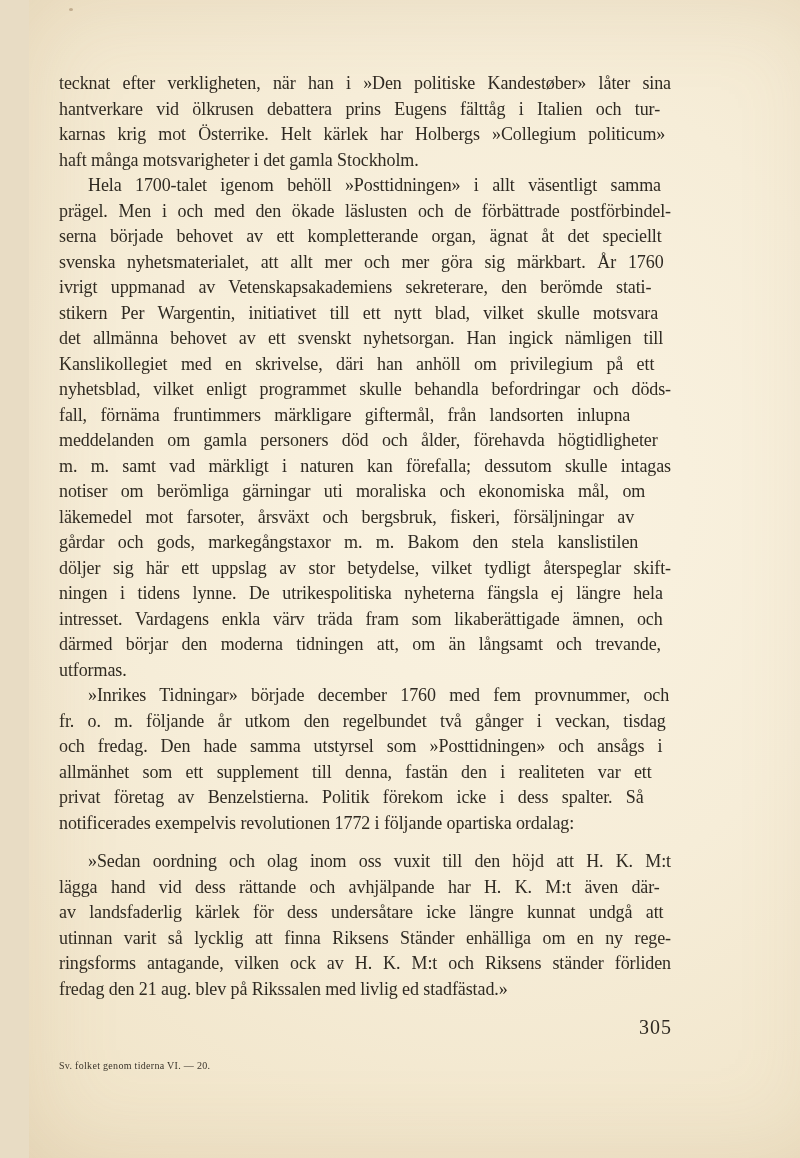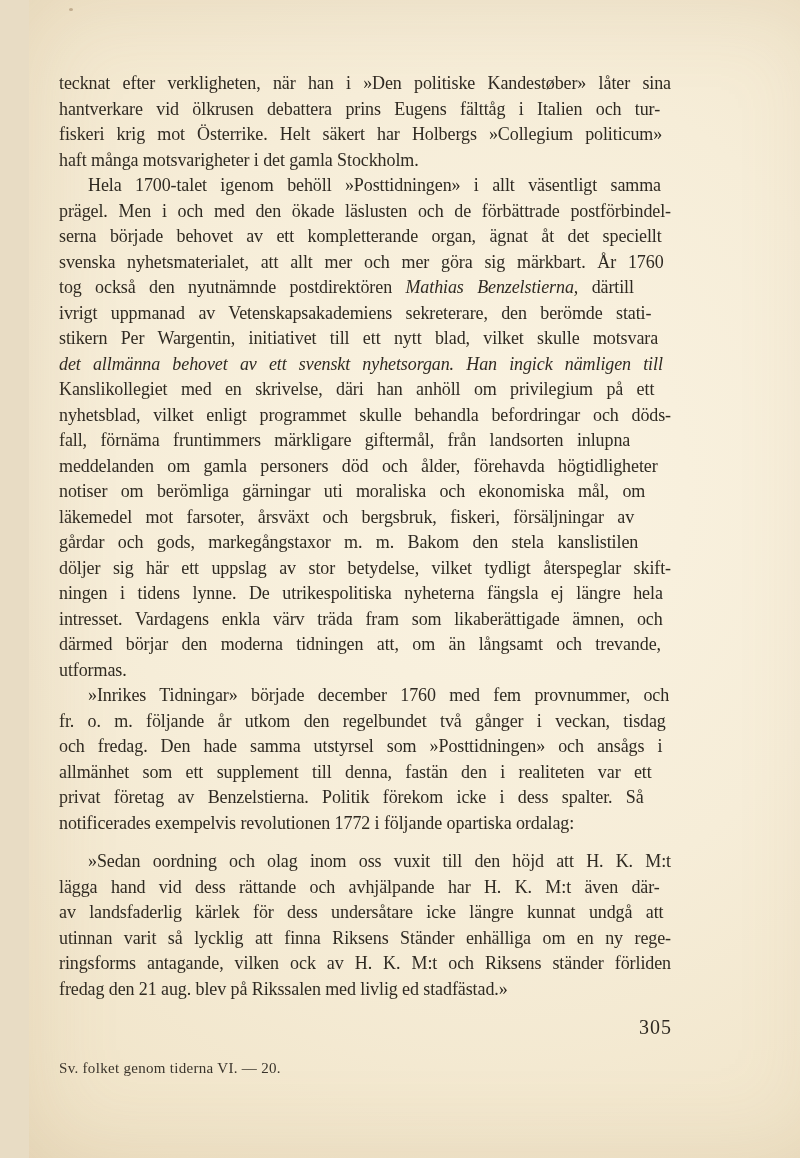--- a/index.html
+++ b/index.html
@@ -51,48 +51,48 @@
     right: 157px; top: 1016px;
     font-family: "Liberation Serif", "DejaVu Serif", serif;
     font-size: 20px;
     letter-spacing: 1px;
     color: #2f2a22;
   }
   .signature {
     position: absolute;
     left: 30px; top: 1060px;
     font-family: "Liberation Serif", "DejaVu Serif", serif;
-    font-size: 15px;
+    font-size: 10px;
     letter-spacing: 0.3px;
     color: #3a342b;
   }
 </style>
 </head>
 <body>
 
 <div class="page">
   <div class="speck"></div>
 
   <div class="text-block" id="text-block">
       <div class="line"><span class="ln" style="word-spacing: 7.92969px;">tecknat efter verkligheten, när han i »Den politiske Kandestøber» låter sina</span></div>
       <div class="line"><span class="ln" style="word-spacing: 9px;">hantverkare vid ölkrusen debattera prins Eugens fälttåg i Italien och tur-</span></div>
-      <div class="line"><span class="ln" style="word-spacing: 7.77344px;">fiskeri krig mot Österrike.  Helt säkert har Holbergs »Collegium politicum»</span></div>
+      <div class="line"><span class="ln" style="word-spacing: 7.77344px;">karnas krig mot Österrike.  Helt kärlek har Holbergs »Collegium politicum»</span></div>
       <div class="line"><span class="ln">haft många motsvarigheter i det gamla Stockholm.</span></div>
       <div class="line indent"><span class="ln" style="word-spacing: 9px;">Hela 1700-talet igenom behöll »Posttidningen» i allt väsentligt samma</span></div>
       <div class="line"><span class="ln" style="word-spacing: 6.33381px;">prägel. Men i och med den ökade läslusten och de förbättrade postförbindel-</span></div>
       <div class="line"><span class="ln" style="word-spacing: 9px;">serna började behovet av ett kompletterande organ, ägnat åt det speciellt</span></div>
       <div class="line"><span class="ln" style="word-spacing: 7.41276px;">svenska nyhetsmaterialet, att allt mer och mer göra sig märkbart.  År 1760</span></div>
-      <div class="line"><span class="ln" style="word-spacing: 9px;">tog också den nyutnämnde postdirektören <i>Mathias Benzelstierna,</i> därtill</span></div>
       <div class="line"><span class="ln" style="word-spacing: 9px;">ivrigt uppmanad av Vetenskapsakademiens sekreterare, den berömde stati-</span></div>
       <div class="line"><span class="ln" style="word-spacing: 9px;">stikern Per Wargentin, initiativet till ett nytt blad, vilket skulle motsvara</span></div>
-      <div class="line"><span class="ln" style="word-spacing: 7.84091px; font-style: italic;">det allmänna behovet av ett svenskt nyhetsorgan.  Han ingick nämligen till</span></div>
+      <div class="line"><span class="ln" style="word-spacing: 7.84091px;">det allmänna behovet av ett svenskt nyhetsorgan.  Han ingick nämligen till</span></div>
       <div class="line"><span class="ln" style="word-spacing: 9px;">Kanslikollegiet med en skrivelse, däri han anhöll om privilegium på ett</span></div>
       <div class="line"><span class="ln" style="word-spacing: 8.39258px;">nyhetsblad, vilket enligt programmet skulle behandla befordringar och döds-</span></div>
       <div class="line"><span class="ln" style="word-spacing: 9px;">fall, förnäma fruntimmers märkligare giftermål, från landsorten inlupna</span></div>
       <div class="line"><span class="ln" style="word-spacing: 9px; text-align: right;">meddelanden om gamla personers död och ålder, förehavda högtidligheter</span></div>
+      <div class="line"><span class="ln" style="word-spacing: 8.98295px;">m. m. samt vad märkligt i naturen kan förefalla; dessutom skulle intagas</span></div>
       <div class="line"><span class="ln" style="word-spacing: 9px;">notiser om berömliga gärningar uti moraliska och ekonomiska mål, om</span></div>
       <div class="line"><span class="ln" style="word-spacing: 9px;">läkemedel mot farsoter, årsväxt och bergsbruk, fiskeri, försäljningar av</span></div>
       <div class="line"><span class="ln" style="word-spacing: 9px;">gårdar och gods, markegångstaxor m. m.  Bakom den stela kanslistilen</span></div>
       <div class="line"><span class="ln" style="word-spacing: 8.09233px;">döljer sig här ett uppslag av stor betydelse, vilket tydligt återspeglar skift-</span></div>
       <div class="line"><span class="ln" style="word-spacing: 8.19602px;">ningen i tidens lynne.  De utrikespolitiska nyheterna fängsla ej längre hela</span></div>
       <div class="line"><span class="ln" style="word-spacing: 8.33281px;">intresset.  Vardagens enkla värv träda fram som likaberättigade ämnen, och</span></div>
       <div class="line"><span class="ln" style="word-spacing: 9px;">därmed börjar den moderna tidningen att, om än långsamt och trevande,</span></div>
       <div class="line"><span class="ln">utformas.</span></div>
       <div class="line indent"><span class="ln" style="word-spacing: 9px;">»Inrikes Tidningar» började december 1760 med fem provnummer, och</span></div>
       <div class="line"><span class="ln" style="word-spacing: 9px;">fr. o. m. följande år utkom den regelbundet två gånger i veckan, tisdag</span></div>

